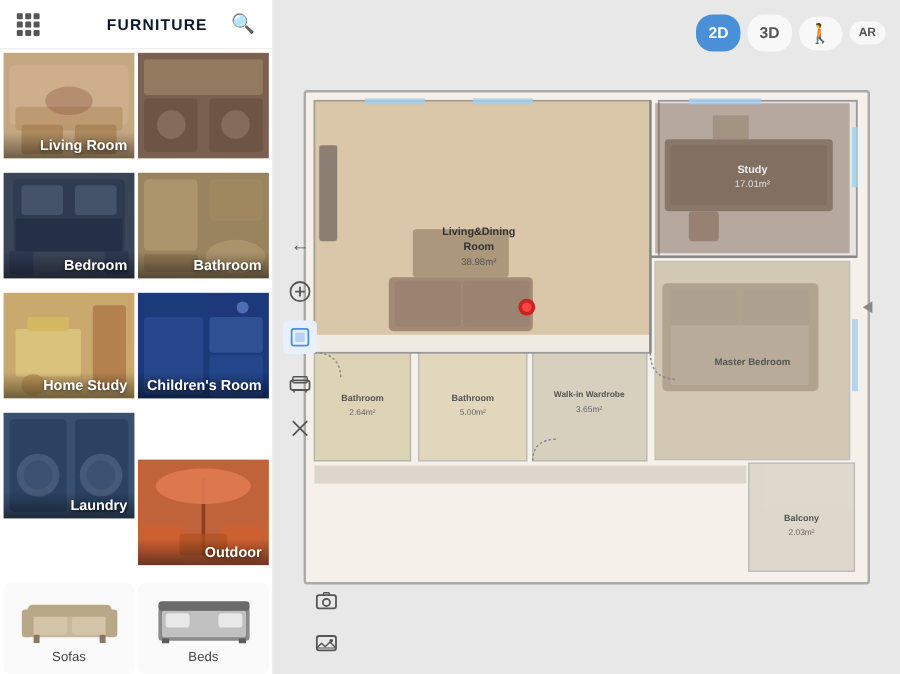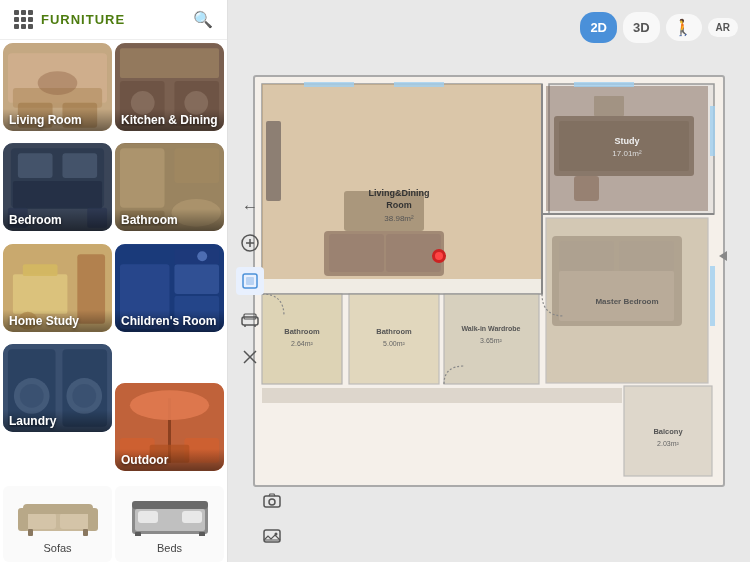--- a/index.html
+++ b/index.html
@@ -49,21 +49,22 @@
       height: 5px;
       background: #555;
       border-radius: 1px;
       display: block;
     }
 
     .sidebar-title {
       font-size: 13px;
       font-weight: 600;
       letter-spacing: 1px;
-      color: #4d7c0f;
+      color: #0f172a;
+      margin-left: 48px;
     }
 
     .search-icon-btn {
       cursor: pointer;
       color: #555;
       font-size: 16px;
     }
 
     
     .category-grid {
@@ -71,23 +72,24 @@
       grid-template-columns: 1fr 1fr;
       gap: 3px;
       padding: 3px;
       overflow-y: auto;
       flex: 1;
     }
 
     .category-item {
       position: relative;
       height: 88px;
-      border-radius: 10px;
+      border-radius: 0;
       overflow: hidden;
       cursor: pointer;
+      text-align: right;
     }
 
     .category-item .cat-label {
       position: absolute;
       bottom: 0;
       left: 0;
       right: 0;
       padding: 4px 6px;
       color: #fff;
       font-size: 12px;
@@ -260,21 +262,20 @@
 
     <div class="category-item cat-kitchen">
       <svg viewBox="0 0 110 88" style="position:absolute;top:0;left:0;width:100%;height:100%">
         <rect width="110" height="88" fill="#7a6050"></rect>
         <rect x="5" y="5" width="100" height="30" rx="2" fill="#9a8060" opacity="0.8"></rect>
         <rect x="5" y="38" width="45" height="45" rx="3" fill="#6a5040" opacity="0.7"></rect>
         <rect x="60" y="38" width="45" height="45" rx="3" fill="#6a5040" opacity="0.7"></rect>
         <circle cx="28" cy="60" r="12" fill="#8a7060" opacity="0.8"></circle>
         <circle cx="82" cy="60" r="12" fill="#8a7060" opacity="0.8"></circle>
       </svg>
-      <span class="cat-label">Kitchen &amp; Dining</span>
     </div>
 
     <div class="category-item cat-bedroom">
       <svg viewBox="0 0 110 88" style="position:absolute;top:0;left:0;width:100%;height:100%">
         <rect width="110" height="88" fill="#3a4558"></rect>
         <rect x="8" y="5" width="94" height="60" rx="4" fill="#2d3a50" opacity="0.9"></rect>
         <rect x="15" y="10" width="35" height="25" rx="3" fill="#4a5a70" opacity="0.8"></rect>
         <rect x="60" y="10" width="35" height="25" rx="3" fill="#4a5a70" opacity="0.8"></rect>
         <rect x="10" y="38" width="90" height="28" rx="2" fill="#253045" opacity="0.9"></rect>
         <rect x="5" y="65" width="20" height="20" rx="2" fill="#2a3550" opacity="0.7"></rect>

